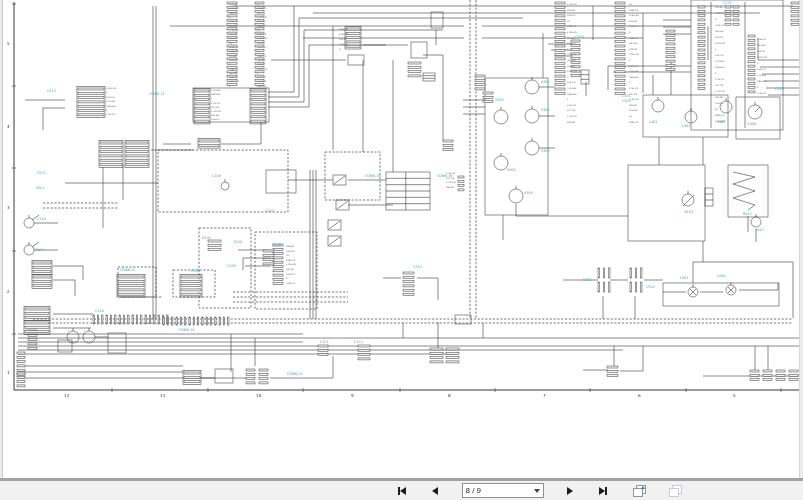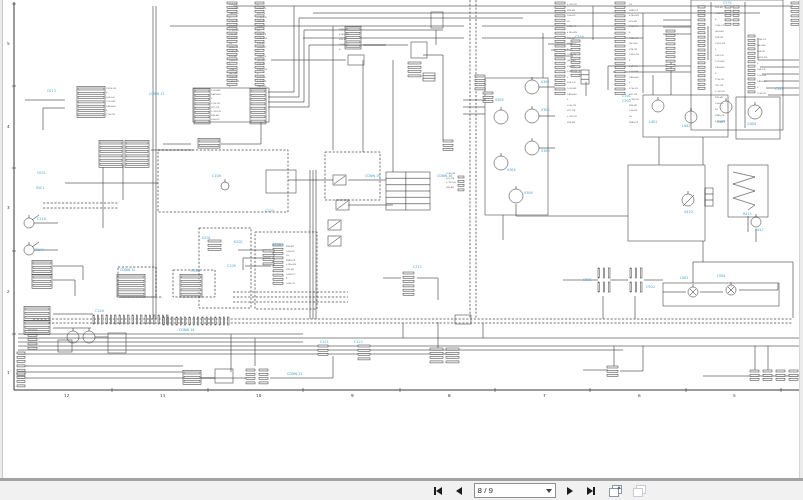--- a/index.html
+++ b/index.html
@@ -10,21 +10,21 @@
   svg{display:block;}
   .w{fill:none;stroke:#3b3b3b;stroke-width:0.6;}
   .wd{fill:none;stroke:#3b3b3b;stroke-width:0.7;stroke-dasharray:2.2 1.6;}
   .bd{fill:none;stroke:#222;stroke-width:0.9;}
   .pin{fill:#f4f4f4;stroke:#3b3b3b;stroke-width:0.5;}
   .blk{fill:none;stroke:#3b3b3b;stroke-width:0.55;}
   text{font-family:"DejaVu Sans",sans-serif;}
   .shadowband{position:absolute;left:0;top:478px;width:803px;height:3px;background:#a2a2a2;}
   .toolbar{position:absolute;left:0;top:481px;width:803px;height:19px;background:#f1f1f1;
            display:flex;align-items:center;justify-content:center;}
-  .navgroup{display:flex;align-items:center;gap:8px;transform:translateX(137px);}
+  .navgroup{display:flex;align-items:center;gap:20px;transform:translateX(137px);}
   .navbtn{display:flex;align-items:center;justify-content:center;width:13px;height:14px;
           background:transparent;border:none;padding:0;cursor:pointer;}
   .tri-l{width:0;height:0;border-top:4px solid transparent;border-bottom:4px solid transparent;
          border-right:6px solid #1d1d1d;}
   .tri-r{width:0;height:0;border-top:4px solid transparent;border-bottom:4px solid transparent;
          border-left:6px solid #1d1d1d;}
   .vbar{width:2px;height:8px;background:#1d1d1d;}
   .pagefield{display:flex;align-items:center;width:74px;height:13px;background:#fff;
              border:1px solid #8f8f8f;font-size:8px;color:#222;padding:0 3px;cursor:text;}
   .pagefield .val{flex:1;}

